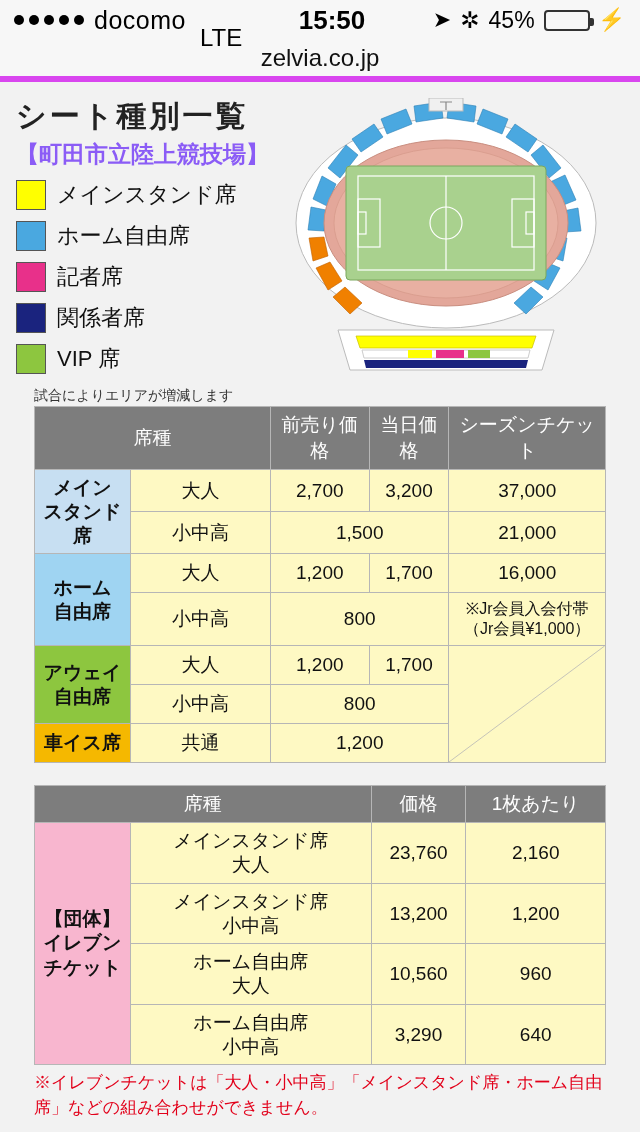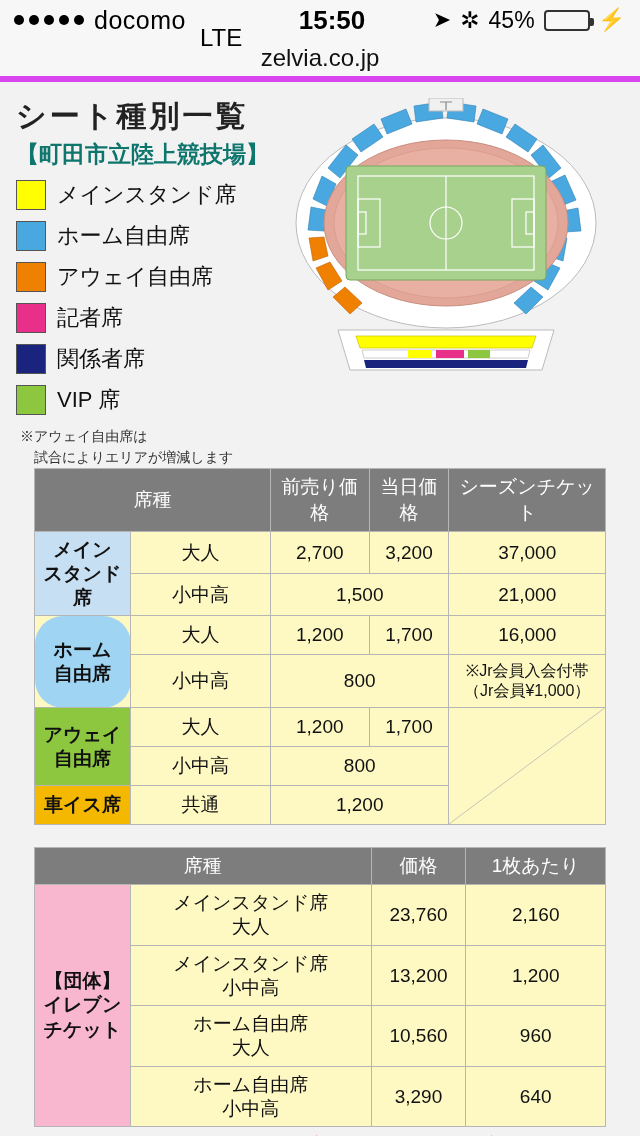--- a/index.html
+++ b/index.html
@@ -61,21 +61,21 @@
   .page { width: 640px; height: 1054px; background: #fff; position: relative; }
   .content-band { background: #f2f2f2; padding: 8px 0 10px 0; }
 
   
   .top-area { display: flex; padding: 6px 16px 0 16px; }
   .legend-col { width: 270px; }
   .title1 {
     font-size: 30px; font-weight: bold; letter-spacing: 3px; color: #222;
     margin-bottom: 2px;
   }
-  .title2 { font-size: 23px; font-weight: bold; color: #0f766e; margin-bottom: 10px; }
+  .title2 { font-size: 23px; font-weight: bold; color: #8b5cf6; margin-bottom: 10px; }
   .legend-row { display: flex; align-items: center; margin-bottom: 11px; }
   .swatch { width: 30px; height: 30px; border: 1px solid #555; margin-right: 11px; }
   .legend-label { font-size: 22px; color: #111; }
   .note {
     font-size: 14px; color: #333; line-height: 1.5; margin-top: 6px; padding-left: 4px;
   }
 
   .stadium-col { flex: 1; position: relative; padding-top: 2px; }
   svg.stadium { display: block; }
 
@@ -86,21 +86,21 @@
     border: 1px solid #b6b6b6;
     font-size: 19px; text-align: center; color: #111;
     padding: 6px 2px;
   }
   table.t thead th {
     background: #7d7d7d; color: #fff; font-weight: normal; font-size: 19px;
     padding: 5px 2px;
   }
   .cat-cell { font-weight: bold; font-size: 18px; line-height: 1.25; width: 96px; }
   .cat-main { background: #c7dff2; color: #1a4f7a; margin-left: 14px; }
-  .cat-home { background: #9fd4f2; color: #1a4f7a; border-radius: 28px; }
+  .cat-home { background: #9fd4f2; color: #1a4f7a; }
   .cat-away { background: #8dc63f; color: #fff; }
   .cat-wheel { background: #f5b800; color: #fff; }
   .row-label { width: 140px; font-size: 20px; }
   .diag { position: relative; }
   .diag svg { position: absolute; inset: 0; width: 100%; height: 100%; }
 
   .tbl2-wrap { padding: 0 34px; margin-top: 22px; }
   .cat-pink { background: #f8b6cf; color: #222; font-weight: bold; font-size: 18px; line-height: 1.3; width: 96px; }
   .pname { font-size: 18px; line-height: 1.25; }
 
@@ -148,38 +148,33 @@
 
         <div class="legend-row">
           <span class="swatch" style="background:#ffff00"></span>
           <span class="legend-label">メインスタンド席</span>
         </div>
         <div class="legend-row">
           <span class="swatch" style="background:#4aa8e0"></span>
           <span class="legend-label">ホーム自由席</span>
         </div>
         <div class="legend-row">
-          <span class="swatch" style="background:#f08000"></span>
-          <span class="legend-label">アウェイ自由席</span>
-        </div>
-        <div class="legend-row">
           <span class="swatch" style="background:#e8308a"></span>
           <span class="legend-label">記者席</span>
         </div>
         <div class="legend-row">
           <span class="swatch" style="background:#1a237e"></span>
           <span class="legend-label">関係者席</span>
         </div>
         <div class="legend-row">
           <span class="swatch" style="background:#8dc63f"></span>
           <span class="legend-label">VIP 席</span>
         </div>
 
         <div class="note">
-          <div>※アウェイ自由席は</div>
           <div>　試合によりエリアが増減します</div>
         </div>
       </div>
 
       <div class="stadium-col">
         <svg class="stadium" width="320" height="280" viewBox="0 0 320 280">
 
           <ellipse cx="160" cy="125" rx="150" ry="105" fill="#ffffff" stroke="#bbb" stroke-width="1"></ellipse>
 
           <g fill="#4aa8e0" stroke="#2b7fb5" stroke-width="0.6">

